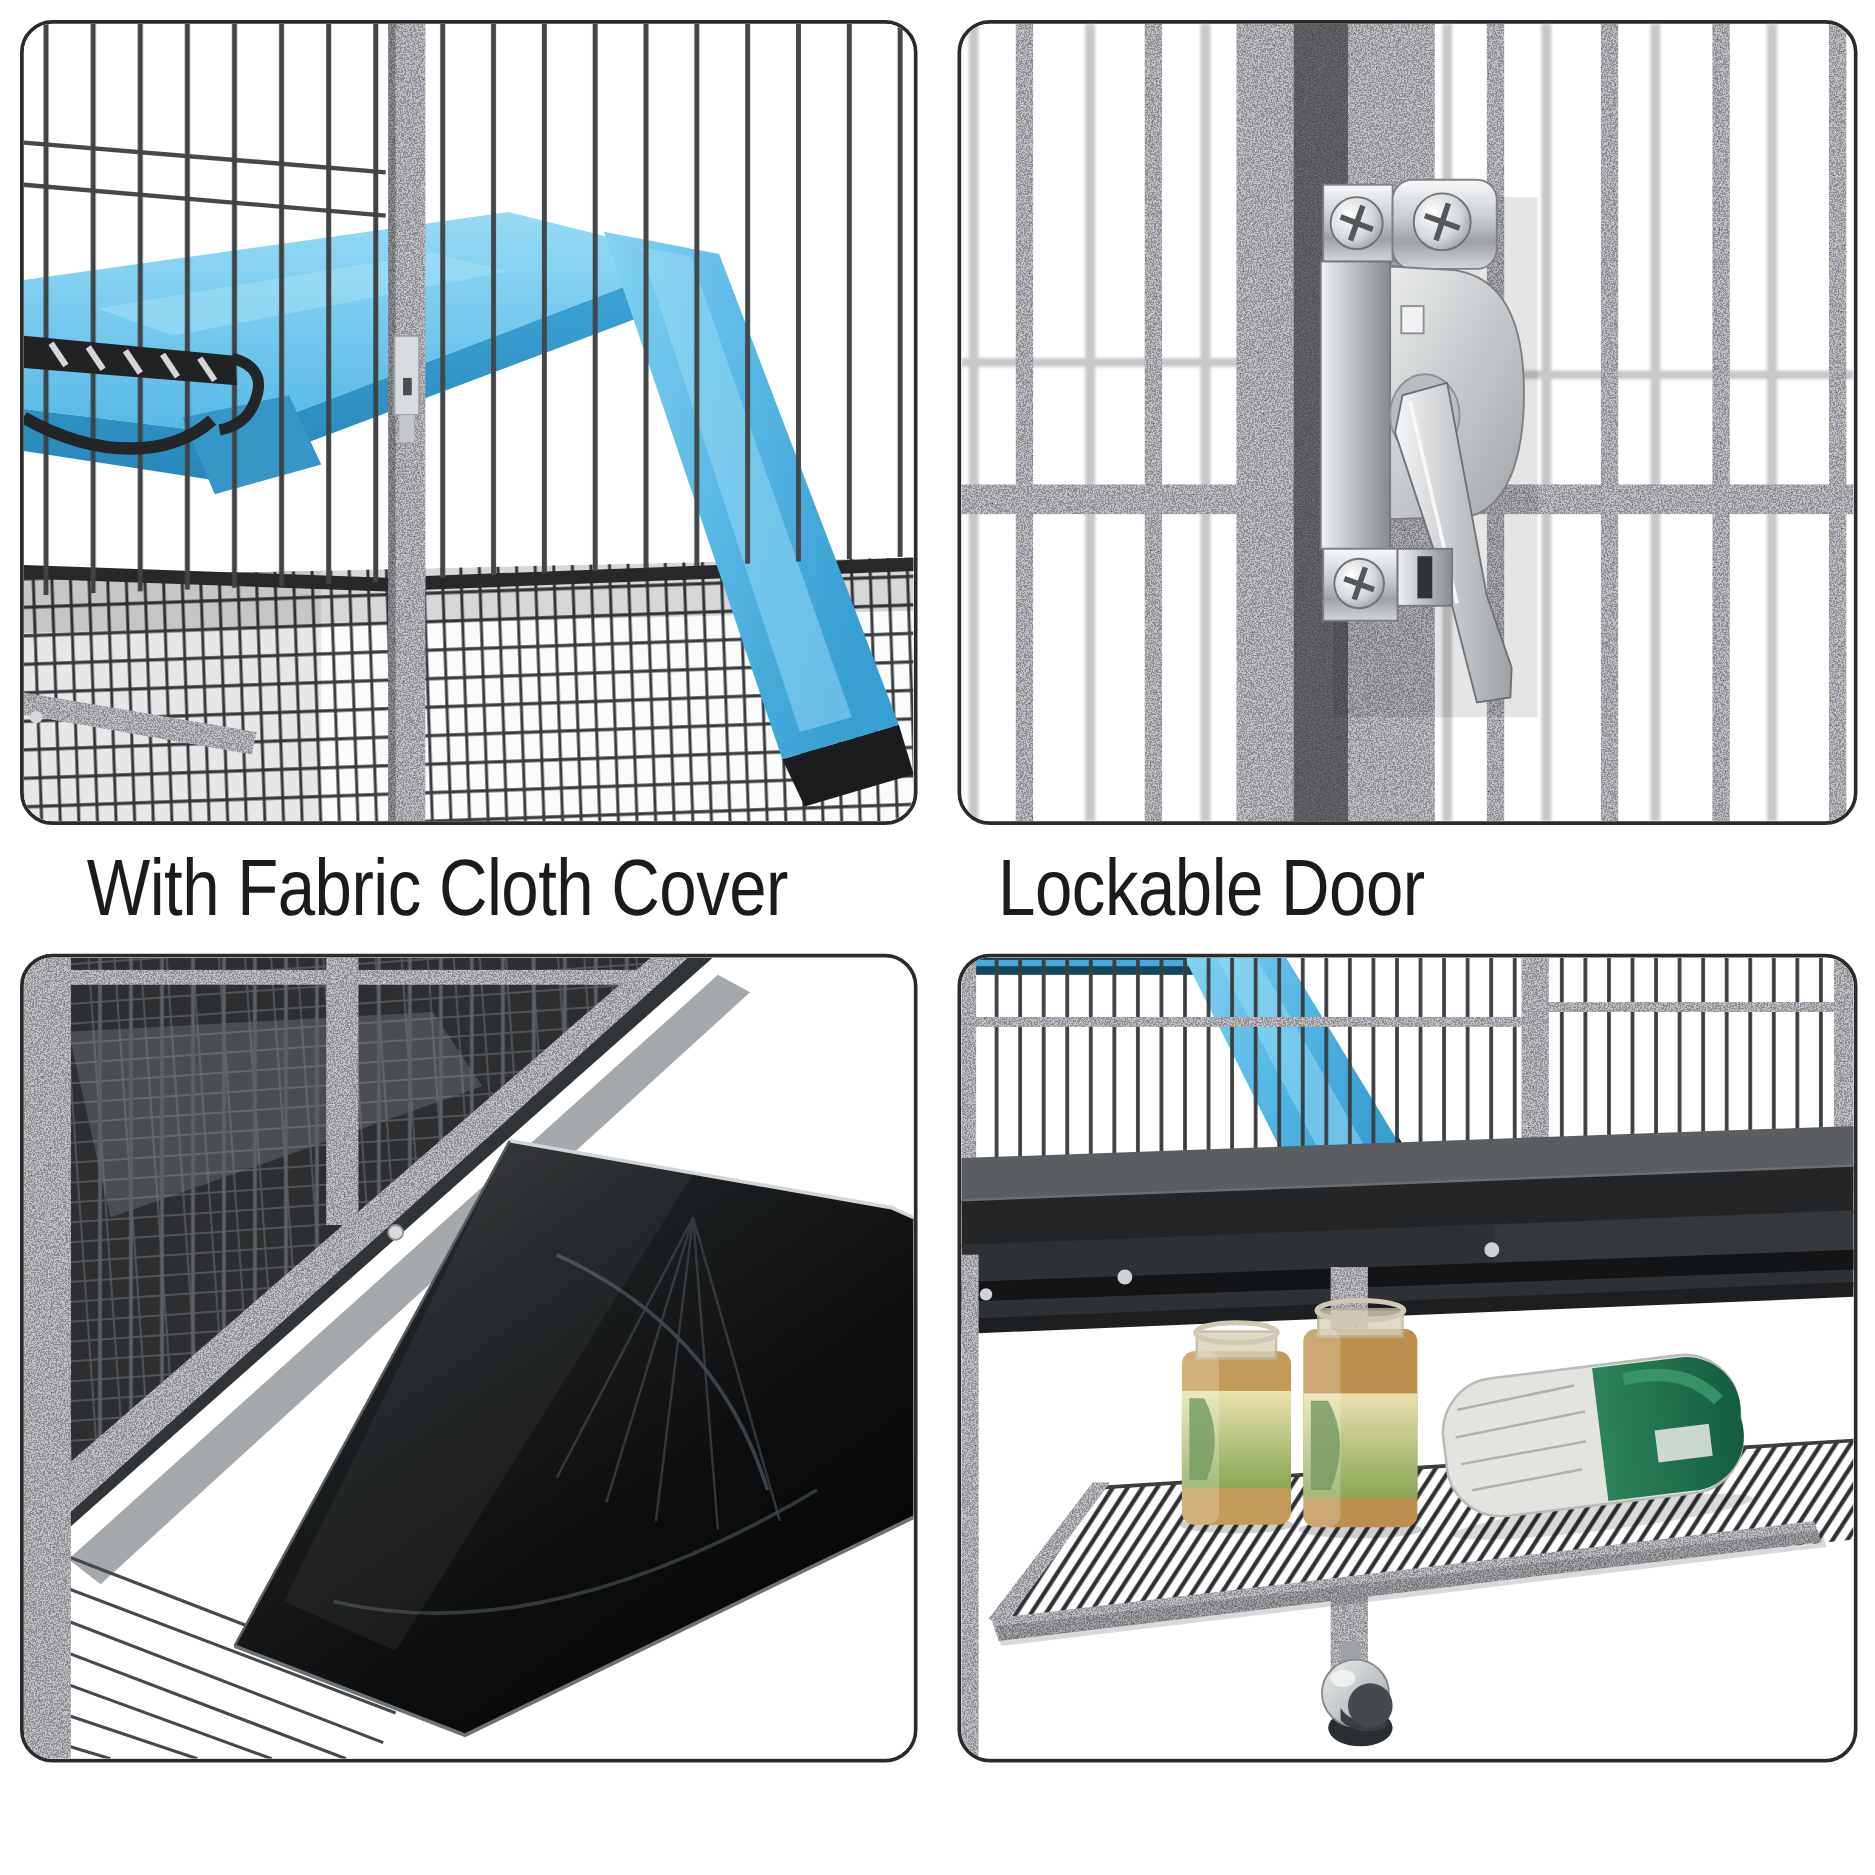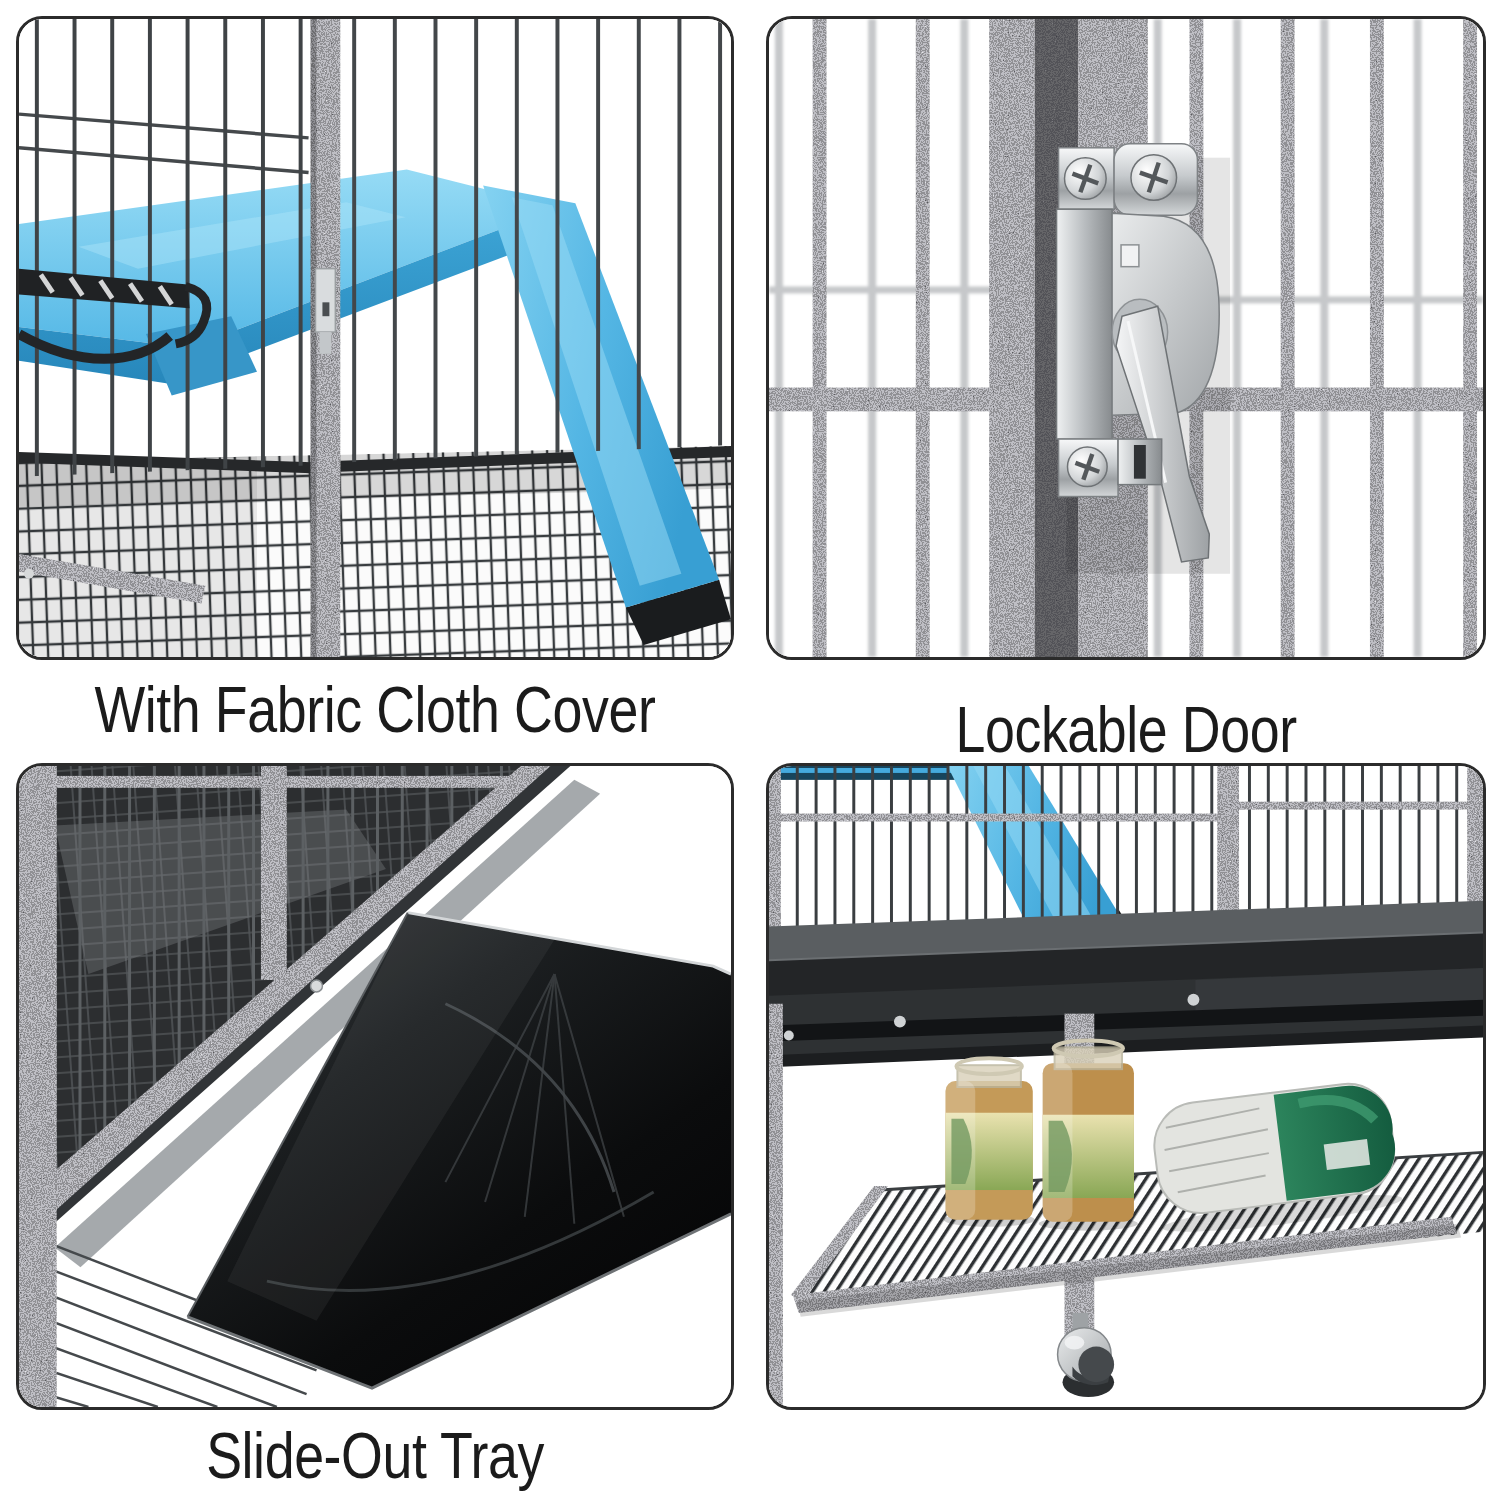--- a/index.html
+++ b/index.html
@@ -14,30 +14,30 @@
     box-sizing:border-box;
   }
   .photo svg{display:block;width:100%;height:100%;}
   .p1{left:16px;top:16px;width:718px;height:644px;}
   .p2{left:766px;top:16px;width:720px;height:644px;}
   .p3{left:16px;top:763px;width:718px;height:647px;}
   .p4{left:766px;top:763px;width:720px;height:647px;}
   .caption{
     position:absolute;
     width:718px;
-    text-align:center;
+    text-align:left;
     font-size:64px;
     font-weight:400;
     color:#1b1b1b;
     letter-spacing:-0.5px;
     line-height:1.0;
   }
   .caption span{display:inline-block;transform:scaleX(.84);transform-origin:center;white-space:nowrap;}
   .c1{left:16px;top:678px;}
-  .c2{left:766px;top:698px;width:720px;text-decoration:underline;}
+  .c2{left:766px;top:678px;width:720px;text-decoration:underline;}
   .c3{left:16px;top:1424px;}
   .c4{left:766px;top:1424px;width:720px;}
 </style>
 </head>
 <body>
 
 <div class="sheet">
 
   <svg width="0" height="0" style="position:absolute" aria-hidden="true">
     <defs>
@@ -349,21 +349,20 @@
           </g>
           <polyline points="392,148 700,202 718,210" stroke="#d3d6d8" stroke-width="3" fill="none"></polyline>
           <line x1="392" y1="148" x2="170" y2="556" stroke="#595d60" stroke-width="2"></line>
           <polyline points="170,556 356,628 718,452" stroke="#6e7275" stroke-width="3" fill="none"></polyline>
         </g>
 
         <rect x="0" y="0" width="38" height="647" filter="url(#spk)" fill="#777"></rect>
       </svg>
     </div>
   </figure>
-  <div class="caption c3"><span>Slide-Out Tray</span></div>
 
   <figure class="p4" style="left:0;top:0;width:0;height:0">
     <div class="photo p4">
       <svg viewBox="0 0 720 647" preserveAspectRatio="none">
         <rect width="720" height="647" fill="#ffffff"></rect>
 
         <g>
           <rect x="10" y="0" width="200" height="14" fill="#17455c"></rect>
           <rect x="10" y="2" width="200" height="5" fill="#45aadd"></rect>
         </g>

